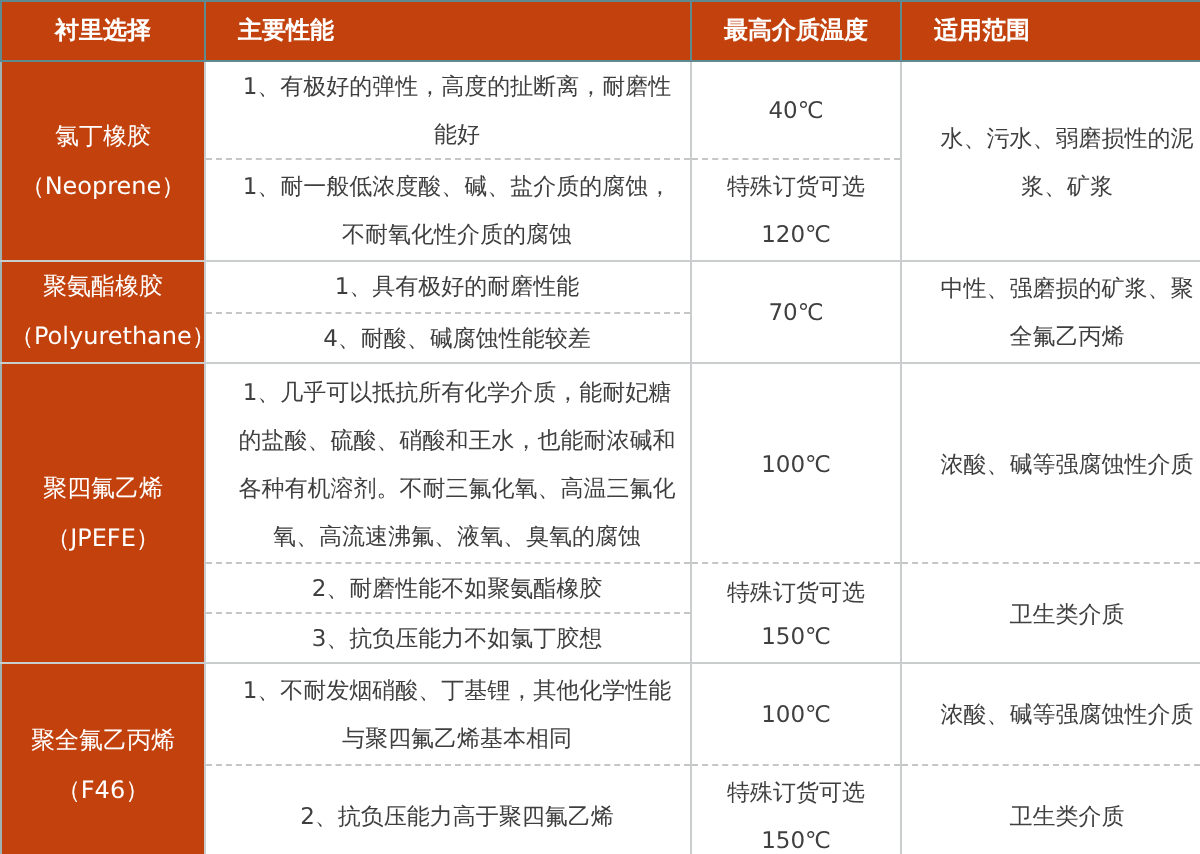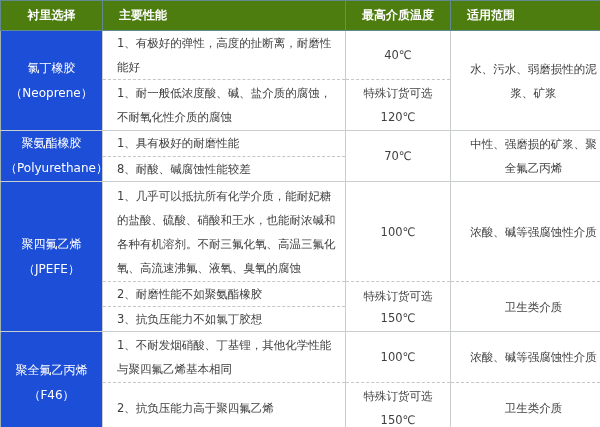--- a/index.html
+++ b/index.html
@@ -9,50 +9,50 @@
     color: #3f3f3f;
   }
   table.lining {
     width: 600px;
     border-collapse: collapse;
     table-layout: fixed;
     border: 1px solid #9fb3b3;
   }
   th, td { box-sizing: border-box; }
   th {
-    background: #4d7c0f;
+    background: #c2410c;
     color: #ffffff;
     font-size: 12px;
     font-weight: bold;
     text-align: left;
     padding: 0 0 0 16px;
     border: 1px solid #5f8a90;
     height: 30px;
   }
   th.c1 { text-align: center; padding: 0; }
   td {
     font-size: 11.5px;
     line-height: 24px;
     vertical-align: middle;
     border-right: 1px solid #c9cdcd;
     border-bottom: 1px solid #c9cdcd;
     border-top: none;
     border-left: none;
     overflow: hidden;
   }
   td.name {
-    background: #1d4ed8;
+    background: #c2410c;
     color: #ffffff;
     text-align: center;
     font-size: 12px;
     line-height: 25px;
     padding: 0 4px;
   }
   td.name .en { letter-spacing: 0; }
-  td.perf { text-align: left; padding: 0 5px 0 14px; }
+  td.perf { text-align: center; padding: 0 5px 0 14px; }
   td.temp { text-align: center; padding: 0 2px; }
   td.app  { text-align: center; padding: 0 0 0 16px; }
   td.dash-b { border-bottom: 1px dashed #c6c6c6; }
   .line { display: block; }
 </style>
 </head>
 <body>
 
 <table class="lining">
   <colgroup>
@@ -94,21 +94,21 @@
       <span class="line">聚氨酯橡胶</span>
       <span class="line en">（Polyurethane）</span>
     </td>
     <td class="perf dash-b">1、具有极好的耐磨性能</td>
     <td class="temp" rowspan="2">
       <span class="line">70℃</span>
     </td>
     <td class="app" rowspan="2">中性、强磨损的矿浆、聚全氟乙丙烯</td>
   </tr>
   <tr style="height:25px">
-    <td class="perf">8、耐酸、碱腐蚀性能较差</td>
+    <td class="perf">4、耐酸、碱腐蚀性能较差</td>
   </tr>
 
   <tr style="height:100px">
     <td class="name" rowspan="3">
       <span class="line">聚四氟乙烯</span>
       <span class="line en">（JPEFE）</span>
     </td>
     <td class="perf dash-b">1、几乎可以抵抗所有化学介质，能耐妃糖的盐酸、硫酸、硝酸和王水，也能耐浓碱和各种有机溶剂。不耐三氟化氧、高温三氟化氧、高流速沸氟、液氧、臭氧的腐蚀</td>
     <td class="temp dash-b">
       <span class="line">100℃</span>

